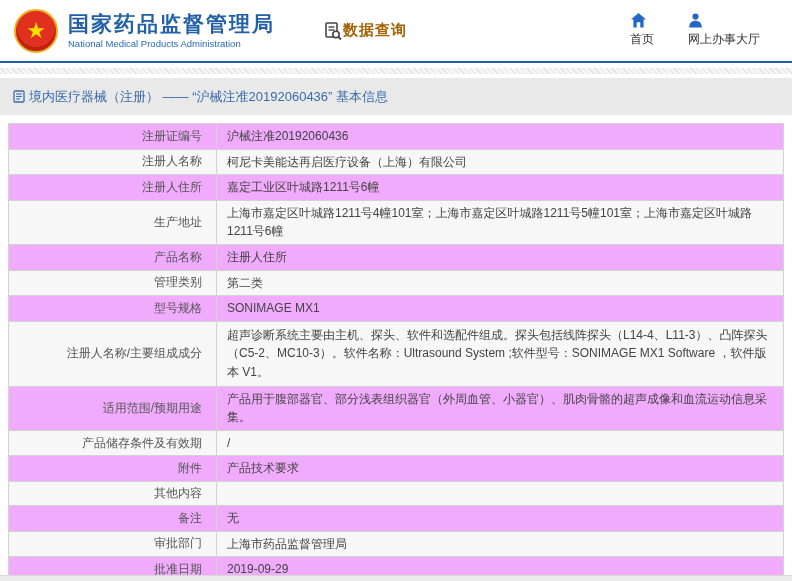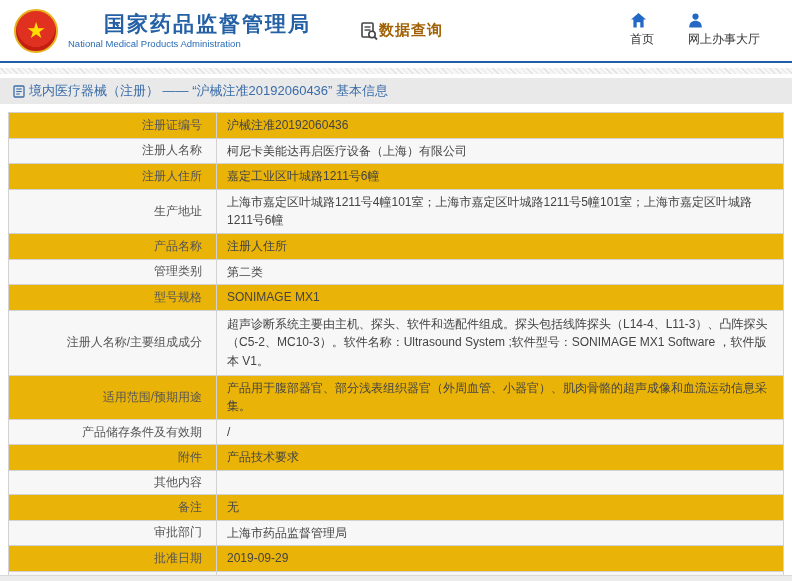--- a/index.html
+++ b/index.html
@@ -8,44 +8,44 @@
   body { position:relative; }
 
   
   .header { height:63px; display:flex; align-items:center; padding:0 18px 0 14px;
     border-bottom:2px solid #1e5fa8; border-bottom:2px solid #1f5fa8; background:#fff; }
   .emblem { width:44px; height:44px; border-radius:50%;
     background:radial-gradient(circle at 50% 42%, #e03020 0 62%, #c21f12 63% 100%);
     border:2px solid #e8b21a; display:flex; align-items:center; justify-content:center;
     color:#ffde00; font-size:22px; line-height:1; flex:0 0 auto; }
   .org { margin-left:10px; }
-  .org-cn { color:#2360a5; font-size:21px; font-weight:bold; letter-spacing:2px; line-height:1.15;margin-left:36px; }
+  .org-cn { color:#2360a5; font-size:21px; font-weight:bold; letter-spacing:2px; line-height:1.15; }
   .org-en { color:#2a6cb5; font-size:9.5px; margin-top:2px; }
   .dq { display:flex; align-items:center; margin-left:48px; cursor:pointer; }
   .dq svg { display:block; }
   .dq-label { font-size:15px; color:#a16207; font-weight:bold; letter-spacing:1px; }
   .spacer { flex:1; }
   .nav { display:flex; gap:34px; margin-right:14px; }
   .nav-item { display:flex; flex-direction:column; align-items:flex-start; cursor:pointer; }
   .nav-item svg { display:block; }
   .nav-label { font-size:12px; color:#333; margin-top:3px; white-space:nowrap; }
 
   
   .hatch { height:6px; margin-top:5px;
     background:repeating-linear-gradient(45deg,#e3e3e3 0 1px,#f6f6f6 1px 4px); }
 
   
-  .title-band { height:26px; background:#e9e9e9; margin-top:4px;
+  .title-band { height:37px; background:#e9e9e9; margin-top:4px;
     display:flex; align-items:center; padding-left:13px; }
   .title-band .doc-icon { margin-right:4px; display:flex; }
   .page-title { color:#3a6ca8; font-size:13px; }
 
   
   .table { margin:8px 8px 0 8px; border:1px solid #d2d2d2; border-bottom:none; }
-  .row { display:flex; border-bottom:1px solid #d2d2d2; min-height:24px; background:#eab308; }
+  .row { display:flex; border-bottom:1px solid #d2d2d2; min-height:24px; background:#f0abfc; }
   .row:nth-child(even) { background:#f7f7f7; }
   .cell { font-size:12px; display:flex; align-items:center; }
   .cell.label { width:208px; flex:0 0 208px; justify-content:flex-end; text-align:right;
     padding:3px 14px 3px 4px; color:#555; border-right:1px solid #d2d2d2; }
   .cell.value { flex:1; padding:3px 10px; color:#444; line-height:1.55; }
   .cell.value.wrap { display:block; padding-top:4px; padding-bottom:4px; }
 
   
   .footer-strip { position:absolute; left:0; bottom:0; width:100%; height:6px;
     background:#ececec; border-top:1px solid #d8d8d8; }

